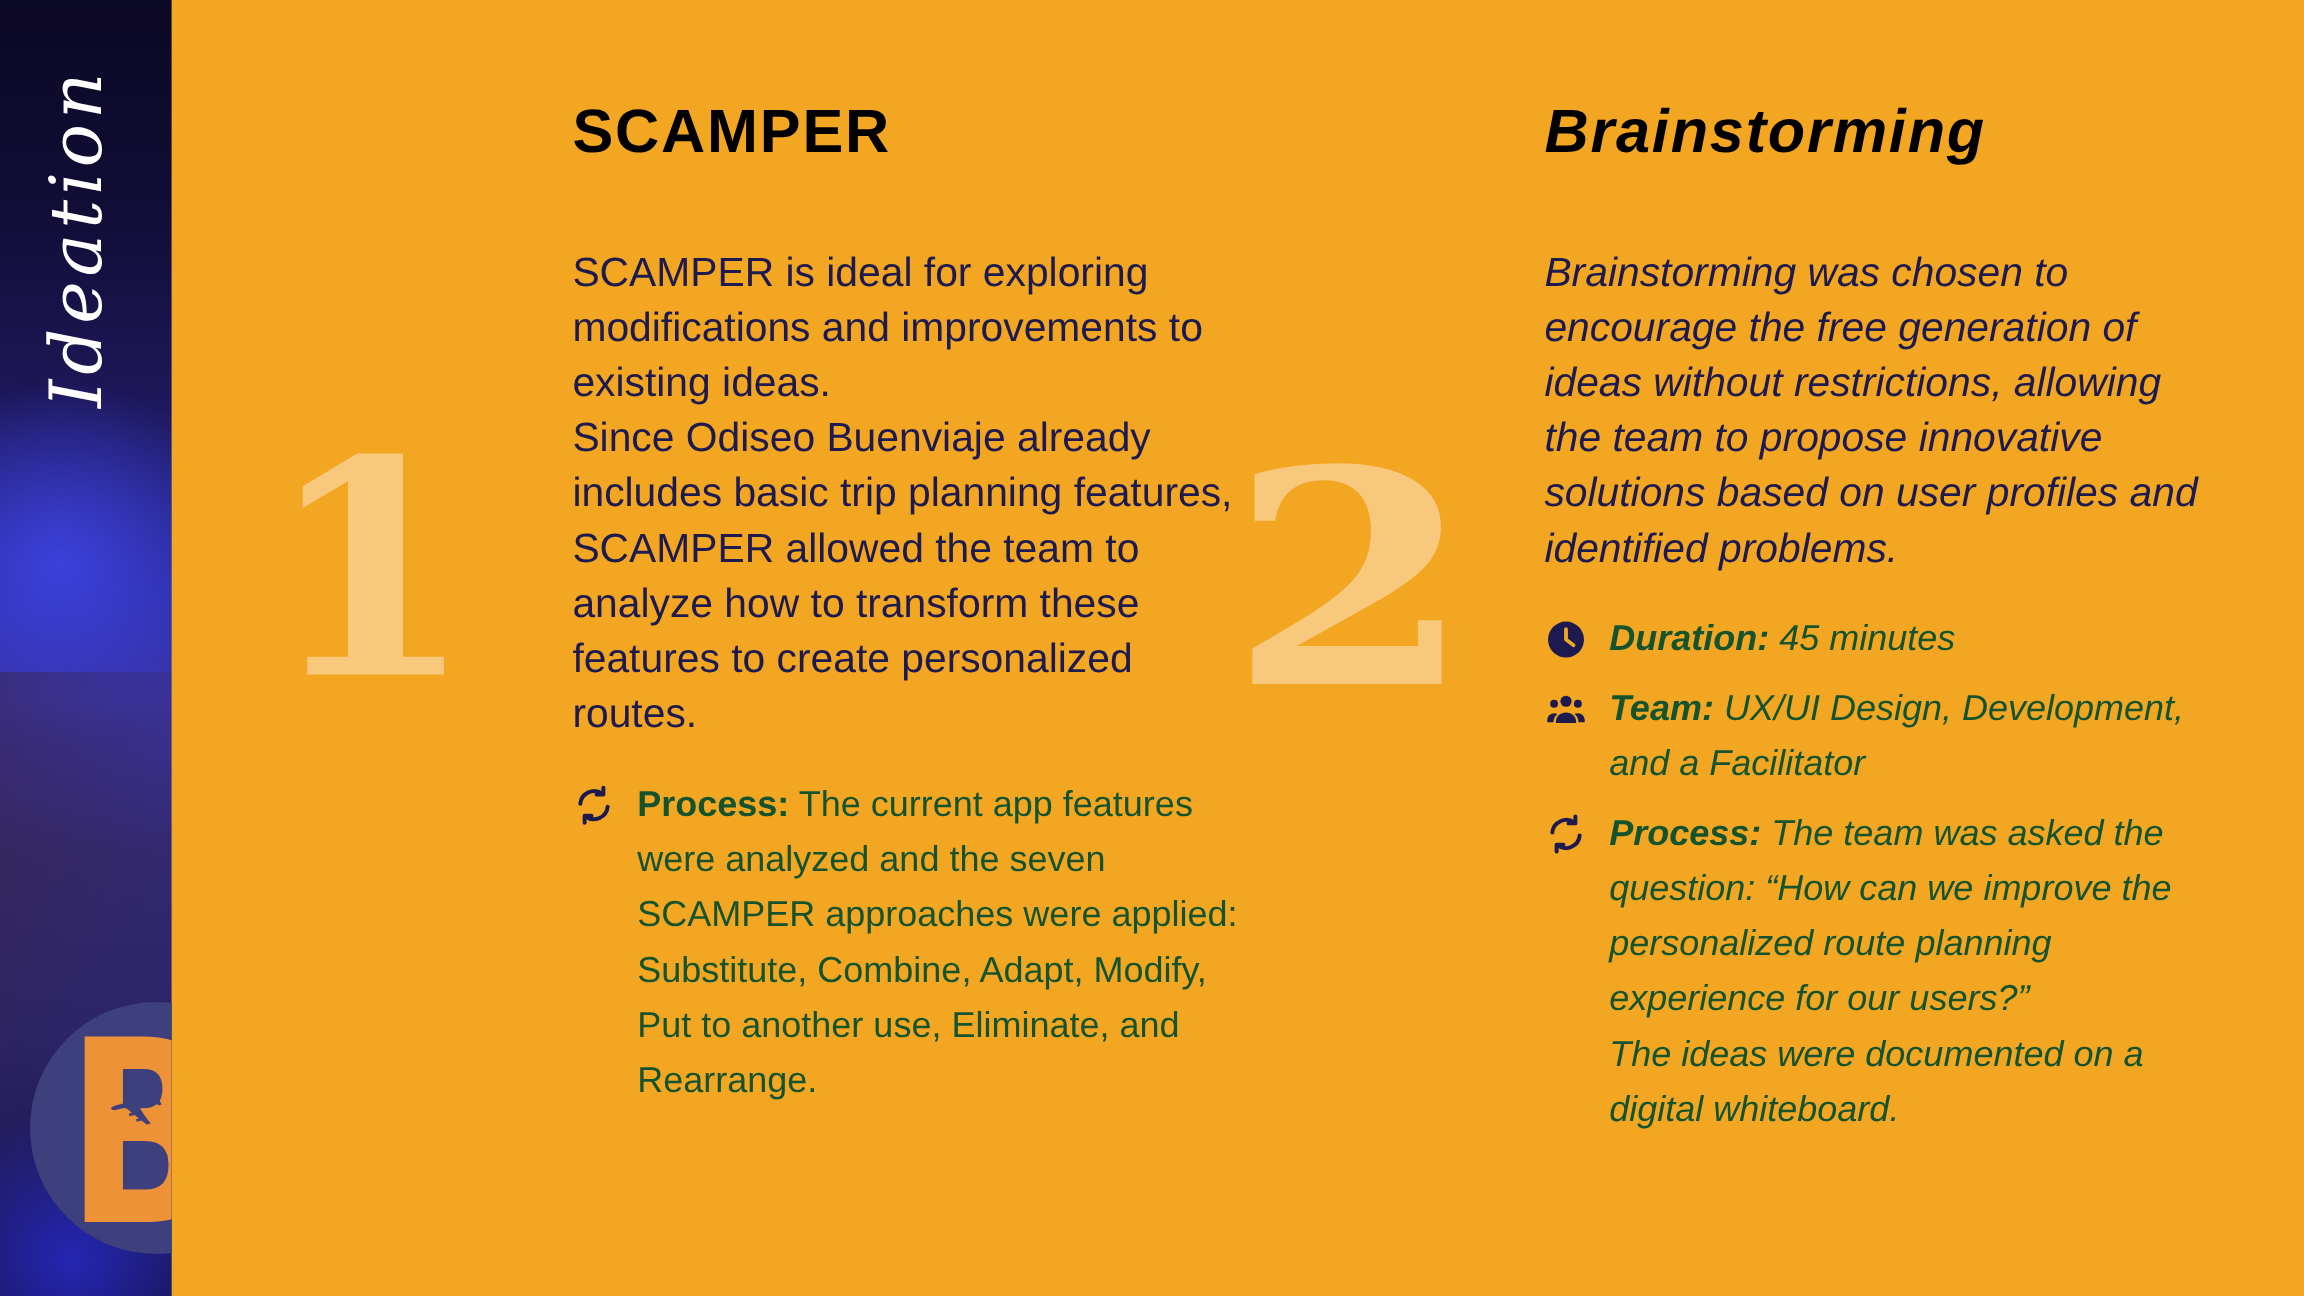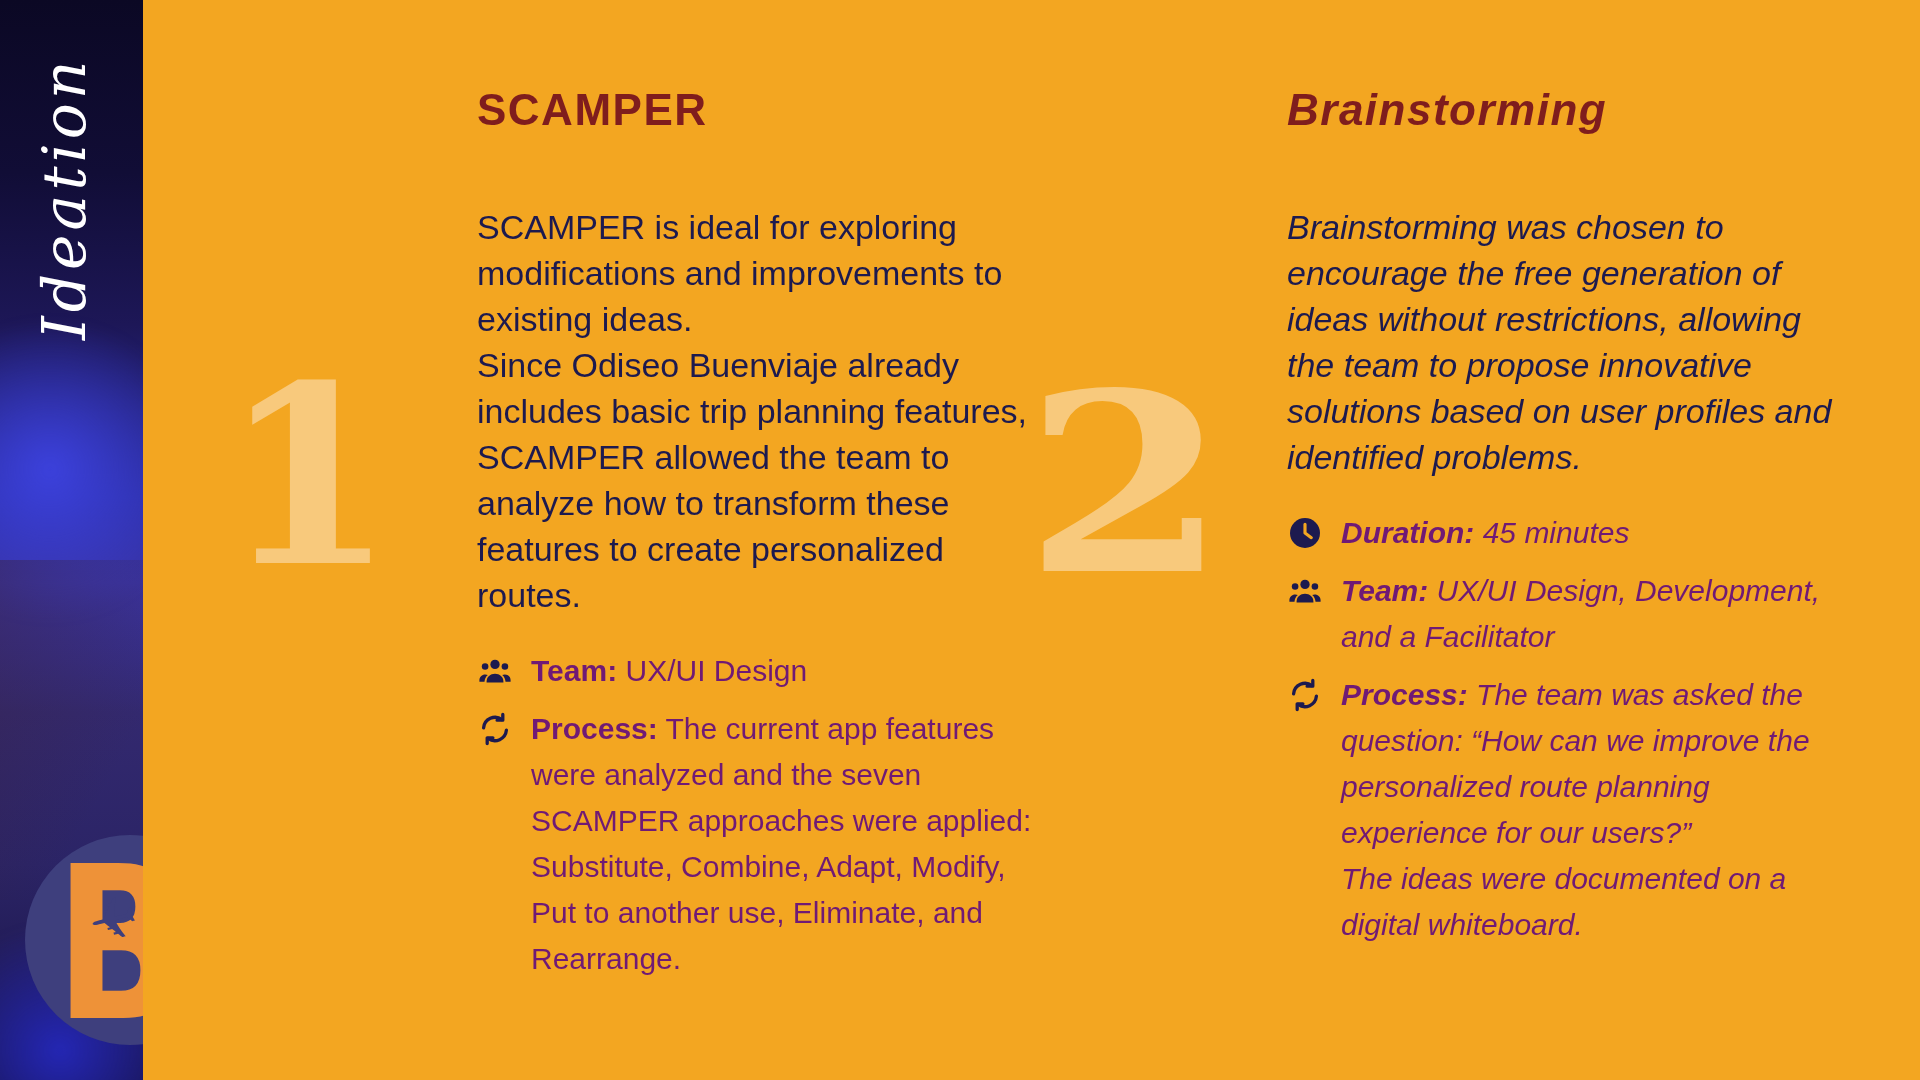--- a/index.html
+++ b/index.html
@@ -61,33 +61,33 @@
     font-size:248px;line-height:1;
   }
   .num-1{left:222px;top:352px;}
   .num-2{left:1024px;top:360px;transform:scaleX(1.18);transform-origin:left top;}
 
   
   .content{position:absolute;top:78px;width:630px;}
   .content-1{left:477px;}
   .content-2{left:1287px;font-style:italic;}
   .method-heading{
-    margin:0;font-size:44px;line-height:64px;font-weight:900;
-    letter-spacing:1.5px;color:#7f1d1d;
+    margin:0;font-size:51px;line-height:64px;font-weight:900;
+    letter-spacing:1.5px;color:#000000;
   }
   .method-desc{
     margin:62px 0 0;white-space:pre-line;
     font-size:34px;line-height:46px;color:#1D1A4F;
   }
   .method-list{
     list-style:none;margin:30px 0 0;padding:0;
   }
   .method-list li{
     display:flex;align-items:flex-start;gap:18px;
-    margin:0 0 12px;font-size:30px;line-height:46px;color:#701a75;
+    margin:0 0 12px;font-size:30px;line-height:46px;color:#14532d;
   }
   .li-icon{flex:0 0 36px;width:36px;height:36px;margin-top:5px;}
   .li-icon svg{display:block;width:36px;height:36px;}
   .li-text{flex:1 1 auto;}
   .li-text b{font-weight:700;}
   .cont{white-space:pre-line;}
 </style>
 </head>
 <body>
 
@@ -112,33 +112,20 @@
     <p class="method-desc">SCAMPER is ideal for exploring
 modifications and improvements to
 existing ideas.
 Since Odiseo Buenviaje already
 includes basic trip planning features,
 SCAMPER allowed the team to
 analyze how to transform these
 features to create personalized
 routes.</p>
     <ul class="method-list">
-      <li>
-        <span class="li-icon">
-          <svg viewBox="0 0 24 24" fill="#1D1A4F">
-              <circle cx="12" cy="7.6" r="3.1"></circle>
-              <path d="M6.4 19c0-3.1 2.5-5.2 5.6-5.2s5.6 2.1 5.6 5.2v.6H6.4z"></path>
-              <circle cx="5.4" cy="9" r="2.2"></circle>
-              <path d="M1.6 18.2c0-2.3 1.7-3.9 3.9-3.9.6 0 1.2.1 1.7.4-1.3 1.1-2.1 2.7-2.2 4.5H1.6z"></path>
-              <circle cx="18.6" cy="9" r="2.2"></circle>
-              <path d="M22.4 18.2c0-2.3-1.7-3.9-3.9-3.9-.6 0-1.2.1-1.7.4 1.3 1.1 2.1 2.7 2.2 4.5h3.4z"></path>
-            </svg>
-        </span>
-        <span class="li-text"><b>Team:</b> <span class="cont">UX/UI Design</span></span>
-      </li>
       <li>
         <span class="li-icon">
           <svg viewBox="0 0 24 24" fill="none" stroke="#1D1A4F" stroke-width="2.2" stroke-linecap="round" stroke-linejoin="round">
               <path d="M19.6 12.8a7.7 7.7 0 0 1-12.2 5.5"></path>
               <path d="M4.4 11.2A7.7 7.7 0 0 1 16.6 5.7"></path>
               <path d="M17.2 2.3v3.8h-3.8"></path>
               <path d="M6.8 21.7v-3.8h3.8"></path>
             </svg>
         </span>
         <span class="li-text"><b>Process:</b> <span class="cont">The current app features

